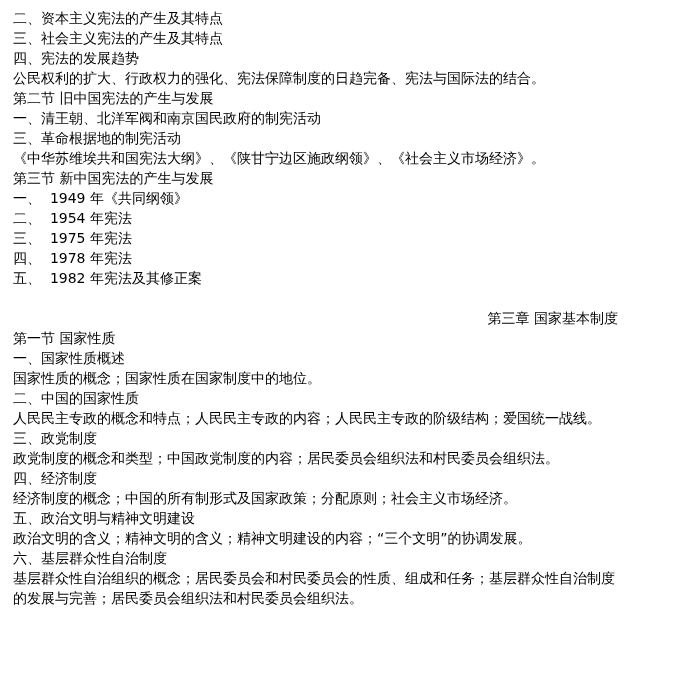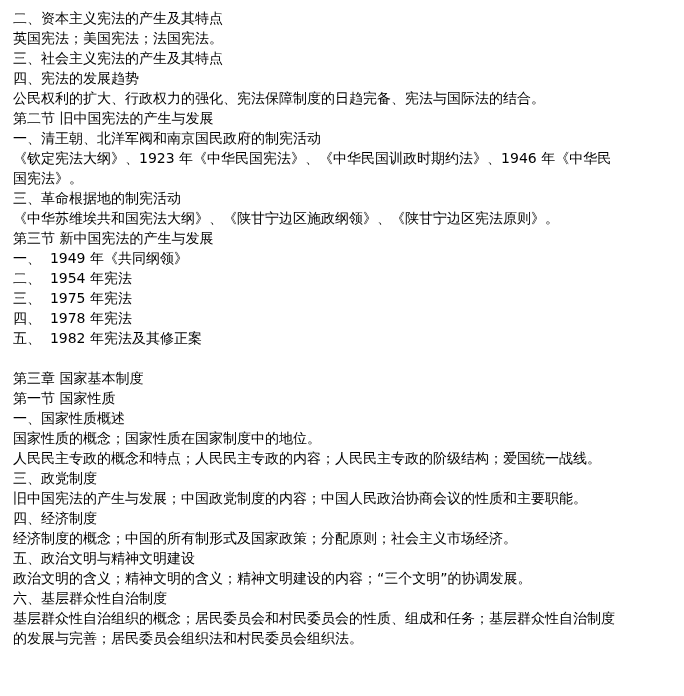--- a/index.html
+++ b/index.html
@@ -21,55 +21,54 @@
     width: 100%;
   }
   .line {
     font-size: 14px;
     line-height: 20px;
     color: #000000;
     white-space: pre-wrap;
     word-break: break-all;
   }
   .line.center {
-    text-align: left;
+    text-align: right;
   }
   .line.blank {
     min-height: 20px;
   }
 </style>
 </head>
 <body>
 
 <div class="page">
   <div class="doc-body" id="doc-body">
       <div class="line">二、资本主义宪法的产生及其特点</div>
-      <div class="line">英国宪法；美国宪法；法国宪法。</div>
       <div class="line">三、社会主义宪法的产生及其特点</div>
       <div class="line">四、宪法的发展趋势</div>
       <div class="line">公民权利的扩大、行政权力的强化、宪法保障制度的日趋完备、宪法与国际法的结合。</div>
       <div class="line">第二节 旧中国宪法的产生与发展</div>
       <div class="line">一、清王朝、北洋军阀和南京国民政府的制宪活动</div>
-      <div class="line">《钦定宪法大纲》、1923 年《中华民国宪法》、《中华民国训政时期约法》、1946 年《中华民国宪法》。</div>
       <div class="line">三、革命根据地的制宪活动</div>
-      <div class="line">《中华苏维埃共和国宪法大纲》、《陕甘宁边区施政纲领》、《陕甘宁边区宪法原则》。</div>
+      <div class="line">《中华苏维埃共和国宪法大纲》、《陕甘宁边区施政纲领》、《社会主义市场经济》。</div>
       <div class="line">第三节 新中国宪法的产生与发展</div>
       <div class="line">一、  1949 年《共同纲领》</div>
       <div class="line">二、  1954 年宪法</div>
       <div class="line">三、  1975 年宪法</div>
       <div class="line">四、  1978 年宪法</div>
       <div class="line">五、  1982 年宪法及其修正案</div>
       <div class="line blank">&nbsp;</div>
       <div class="line center">第三章 国家基本制度</div>
       <div class="line">第一节 国家性质</div>
       <div class="line">一、国家性质概述</div>
       <div class="line">国家性质的概念；国家性质在国家制度中的地位。</div>
+      <div class="line">二、中国的国家性质</div>
       <div class="line">人民民主专政的概念和特点；人民民主专政的内容；人民民主专政的阶级结构；爱国统一战线。</div>
       <div class="line">三、政党制度</div>
-      <div class="line">旧中国宪法的产生与发展；中国政党制度的内容；中国人民政治协商会议的性质和主要职能。</div>
+      <div class="line">政党制度的概念和类型；中国政党制度的内容；居民委员会组织法和村民委员会组织法。</div>
       <div class="line">四、经济制度</div>
       <div class="line">经济制度的概念；中国的所有制形式及国家政策；分配原则；社会主义市场经济。</div>
       <div class="line">五、政治文明与精神文明建设</div>
       <div class="line">政治文明的含义；精神文明的含义；精神文明建设的内容；“三个文明”的协调发展。</div>
       <div class="line">六、基层群众性自治制度</div>
       <div class="line">基层群众性自治组织的概念；居民委员会和村民委员会的性质、组成和任务；基层群众性自治制度的发展与完善；居民委员会组织法和村民委员会组织法。</div>
     </div>
 </div>
 
 </body></html>

